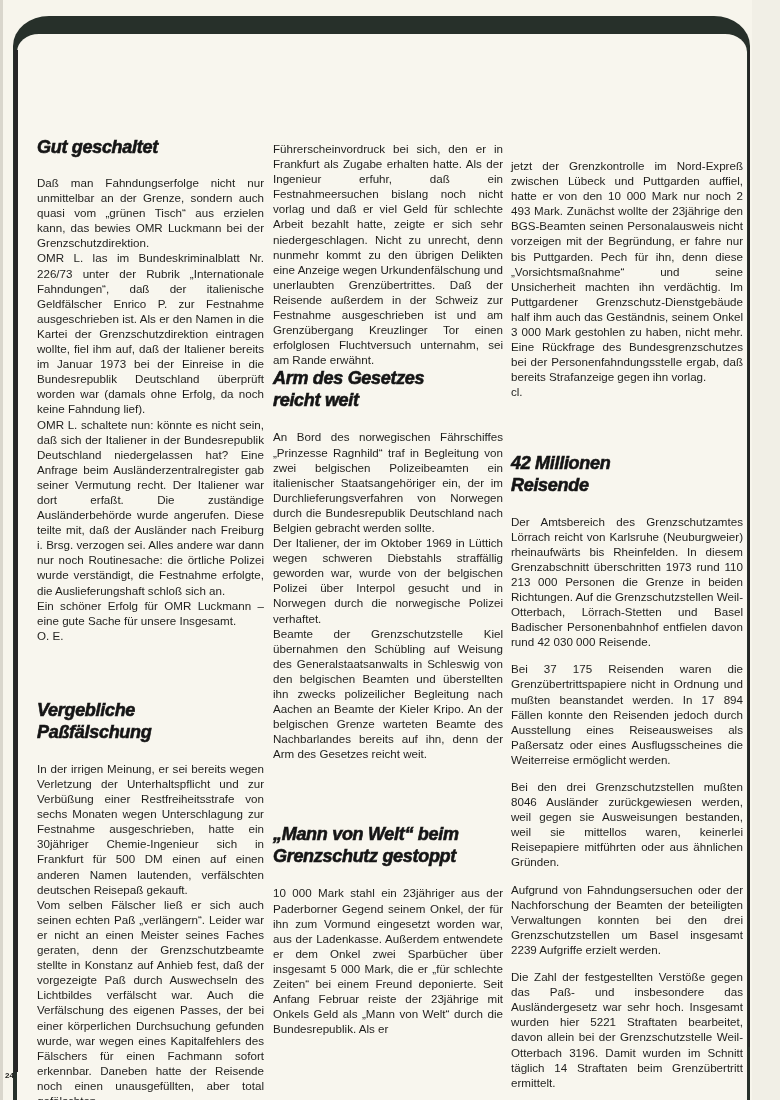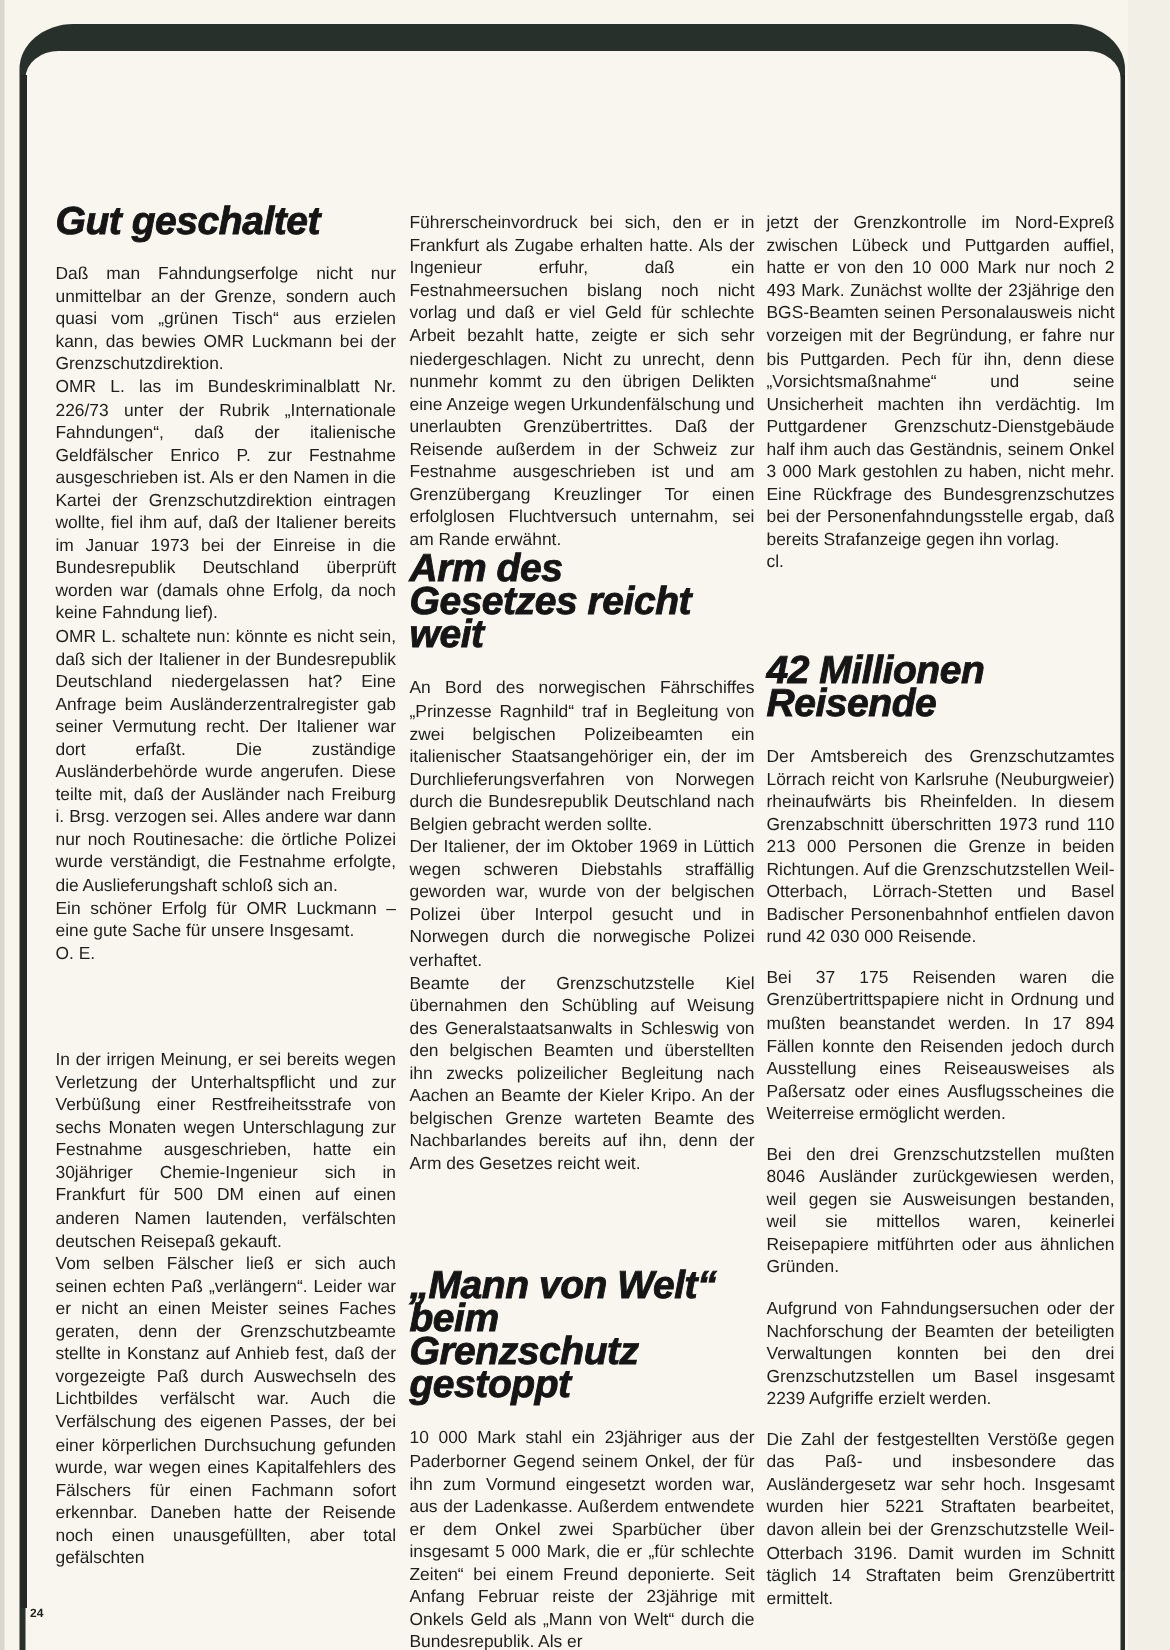--- a/index.html
+++ b/index.html
@@ -30,25 +30,25 @@
   .col3 { left:511px; width:232px; }
 
   .col p { margin:0; text-align:justify; text-align-last:left; }
   .col p.gap { margin-top:12px; }
   .sig { text-align:right; margin:0; }
 
   h2 {
     margin:0;
     font-family:"Liberation Sans", sans-serif;
     font-weight:900; font-style:italic;
-    font-size:26px; line-height:22px; letter-spacing:-0.3px;
+    font-size:18px; line-height:22px; letter-spacing:-0.3px;
     color:#151515;
     -webkit-text-stroke:0.6px #151515;
   }
-  .page-num { position:absolute; left:20px; top:1071px; font-size:8px; font-weight:bold; }
+  .page-num { position:absolute; left:5px; top:1071px; font-size:8px; font-weight:bold; }
 </style>
 </head>
 <body>
 
 <div class="outer-edge"></div>
 <div class="right-speckle"></div>
 <div class="frame"></div>
 <div class="frame-inner"></div>
 <div class="right-rule"></div>
 <div class="left-rule"></div>
@@ -56,40 +56,41 @@
 <div class="col col1">
   <section>
     <h2 style="margin-bottom:17px;">Gut geschaltet</h2>
     <p>Daß man Fahndungserfolge nicht nur unmittelbar an der Grenze, sondern auch quasi vom „grünen Tisch“ aus erzielen kann, das bewies OMR Luckmann bei der Grenzschutzdirektion.</p>
     <p>OMR L. las im Bundeskriminalblatt Nr. 226/73 unter der Rubrik „Internationale Fahndungen“, daß der italienische Geldfälscher Enrico P. zur Festnahme ausgeschrieben ist. Als er den Namen in die Kartei der Grenzschutzdirektion eintragen wollte, fiel ihm auf, daß der Italiener bereits im Januar 1973 bei der Einreise in die Bundesrepublik Deutschland überprüft worden war (damals ohne Erfolg, da noch keine Fahndung lief).</p>
     <p>OMR L. schaltete nun: könnte es nicht sein, daß sich der Italiener in der Bundesrepublik Deutschland niedergelassen hat? Eine Anfrage beim Ausländerzentralregister gab seiner Vermutung recht. Der Italiener war dort erfaßt. Die zuständige Ausländerbehörde wurde angerufen. Diese teilte mit, daß der Ausländer nach Freiburg i. Brsg. verzogen sei. Alles andere war dann nur noch Routinesache: die örtliche Polizei wurde verständigt, die Festnahme erfolgte, die Auslieferungshaft schloß sich an.</p>
     <p>Ein schöner Erfolg für OMR Luckmann – eine gute Sache für unsere Insgesamt.</p>
     <p class="sig">O. E.</p>
   </section>
   <section style="margin-top:56px;">
+    <h2 style="margin-bottom:18px;width:170px;">Vergebliche Paßfälschung</h2>
     <p>In der irrigen Meinung, er sei bereits wegen Verletzung der Unterhaltspflicht und zur Verbüßung einer Restfreiheitsstrafe von sechs Monaten wegen Unterschlagung zur Festnahme ausgeschrieben, hatte ein 30jähriger Chemie-Ingenieur sich in Frankfurt für 500 DM einen auf einen anderen Namen lautenden, verfälschten deutschen Reisepaß gekauft.</p>
     <p>Vom selben Fälscher ließ er sich auch seinen echten Paß „verlängern“. Leider war er nicht an einen Meister seines Faches geraten, denn der Grenzschutzbeamte stellte in Konstanz auf Anhieb fest, daß der vorgezeigte Paß durch Auswechseln des Lichtbildes verfälscht war. Auch die Verfälschung des eigenen Passes, der bei einer körperlichen Durchsuchung gefunden wurde, war wegen eines Kapitalfehlers des Fälschers für einen Fachmann sofort erkennbar. Daneben hatte der Reisende noch einen unausgefüllten, aber total gefälschten</p>
   </section>
 </div>
 
 <div class="col col2" style="top:141px;">
   <p>Führerscheinvordruck bei sich, den er in Frankfurt als Zugabe erhalten hatte. Als der Ingenieur erfuhr, daß ein Festnahmeersuchen bislang noch nicht vorlag und daß er viel Geld für schlechte Arbeit bezahlt hatte, zeigte er sich sehr niedergeschlagen. Nicht zu unrecht, denn nunmehr kommt zu den übrigen Delikten eine Anzeige wegen Urkundenfälschung und unerlaubten Grenzübertrittes. Daß der Reisende außerdem in der Schweiz zur Festnahme ausgeschrieben ist und am Grenzübergang Kreuzlinger Tor einen erfolglosen Fluchtversuch unternahm, sei am Rande erwähnt.</p>
   <section style="">
     <h2 style="margin-bottom:18px;width:200px;">Arm des Gesetzes reicht weit</h2>
     <p>An Bord des norwegischen Fährschiffes „Prinzesse Ragnhild“ traf in Begleitung von zwei belgischen Polizeibeamten ein italienischer Staatsangehöriger ein, der im Durchlieferungsverfahren von Norwegen durch die Bundesrepublik Deutschland nach Belgien gebracht werden sollte.</p>
     <p>Der Italiener, der im Oktober 1969 in Lüttich wegen schweren Diebstahls straffällig geworden war, wurde von der belgischen Polizei über Interpol gesucht und in Norwegen durch die norwegische Polizei verhaftet.</p>
     <p>Beamte der Grenzschutzstelle Kiel übernahmen den Schübling auf Weisung des Generalstaatsanwalts in Schleswig von den belgischen Beamten und überstellten ihn zwecks polizeilicher Begleitung nach Aachen an Beamte der Kieler Kripo. An der belgischen Grenze warteten Beamte des Nachbarlandes bereits auf ihn, denn der Arm des Gesetzes reicht weit.</p>
   </section>
   <section style="margin-top:62px;">
     <h2 style="margin-bottom:18px;width:210px;">„Mann von Welt“ beim Grenzschutz gestoppt</h2>
     <p>10 000 Mark stahl ein 23jähriger aus der Paderborner Gegend seinem Onkel, der für ihn zum Vormund eingesetzt worden war, aus der Ladenkasse. Außerdem entwendete er dem Onkel zwei Sparbücher über insgesamt 5 000 Mark, die er „für schlechte Zeiten“ bei einem Freund deponierte. Seit Anfang Februar reiste der 23jährige mit Onkels Geld als „Mann von Welt“ durch die Bundesrepublik. Als er</p>
   </section>
 </div>
 
-<div class="col col3" style="top:141px;">
+<div class="col col3" style="top:158px;">
   <p>jetzt der Grenzkontrolle im Nord-Expreß zwischen Lübeck und Puttgarden auffiel, hatte er von den 10 000 Mark nur noch 2 493 Mark. Zunächst wollte der 23jährige den BGS-Beamten seinen Personalausweis nicht vorzeigen mit der Begründung, er fahre nur bis Puttgarden. Pech für ihn, denn diese „Vorsichtsmaßnahme“ und seine Unsicherheit machten ihn verdächtig. Im Puttgardener Grenzschutz-Dienstgebäude half ihm auch das Geständnis, seinem Onkel 3 000 Mark gestohlen zu haben, nicht mehr. Eine Rückfrage des Bundesgrenzschutzes bei der Personenfahndungsstelle ergab, daß bereits Strafanzeige gegen ihn vorlag.</p>
   <p class="sig">cl.</p>
   <section style="margin-top:52px;">
     <h2 style="margin-bottom:18px;width:150px;">42 Millionen Reisende</h2>
     <p>Der Amtsbereich des Grenzschutzamtes Lörrach reicht von Karlsruhe (Neuburgweier) rheinaufwärts bis Rheinfelden. In diesem Grenzabschnitt überschritten 1973 rund 110 213 000 Personen die Grenze in beiden Richtungen. Auf die Grenzschutzstellen Weil-Otterbach, Lörrach-Stetten und Basel Badischer Personenbahnhof entfielen davon rund 42 030 000 Reisende.</p>
     <p class="gap">Bei 37 175 Reisenden waren die Grenzübertrittspapiere nicht in Ordnung und mußten beanstandet werden. In 17 894 Fällen konnte den Reisenden jedoch durch Ausstellung eines Reiseausweises als Paßersatz oder eines Ausflugsscheines die Weiterreise ermöglicht werden.</p>
     <p class="gap">Bei den drei Grenzschutzstellen mußten 8046 Ausländer zurückgewiesen werden, weil gegen sie Ausweisungen bestanden, weil sie mittellos waren, keinerlei Reisepapiere mitführten oder aus ähnlichen Gründen.</p>
     <p class="gap">Aufgrund von Fahndungsersuchen oder der Nachforschung der Beamten der beteiligten Verwaltungen konnten bei den drei Grenzschutzstellen um Basel insgesamt 2239 Aufgriffe erzielt werden.</p>
     <p class="gap">Die Zahl der festgestellten Verstöße gegen das Paß- und insbesondere das Ausländergesetz war sehr hoch. Insgesamt wurden hier 5221 Straftaten bearbeitet, davon allein bei der Grenzschutzstelle Weil-Otterbach 3196. Damit wurden im Schnitt täglich 14 Straftaten beim Grenzübertritt ermittelt.</p>
   </section>

